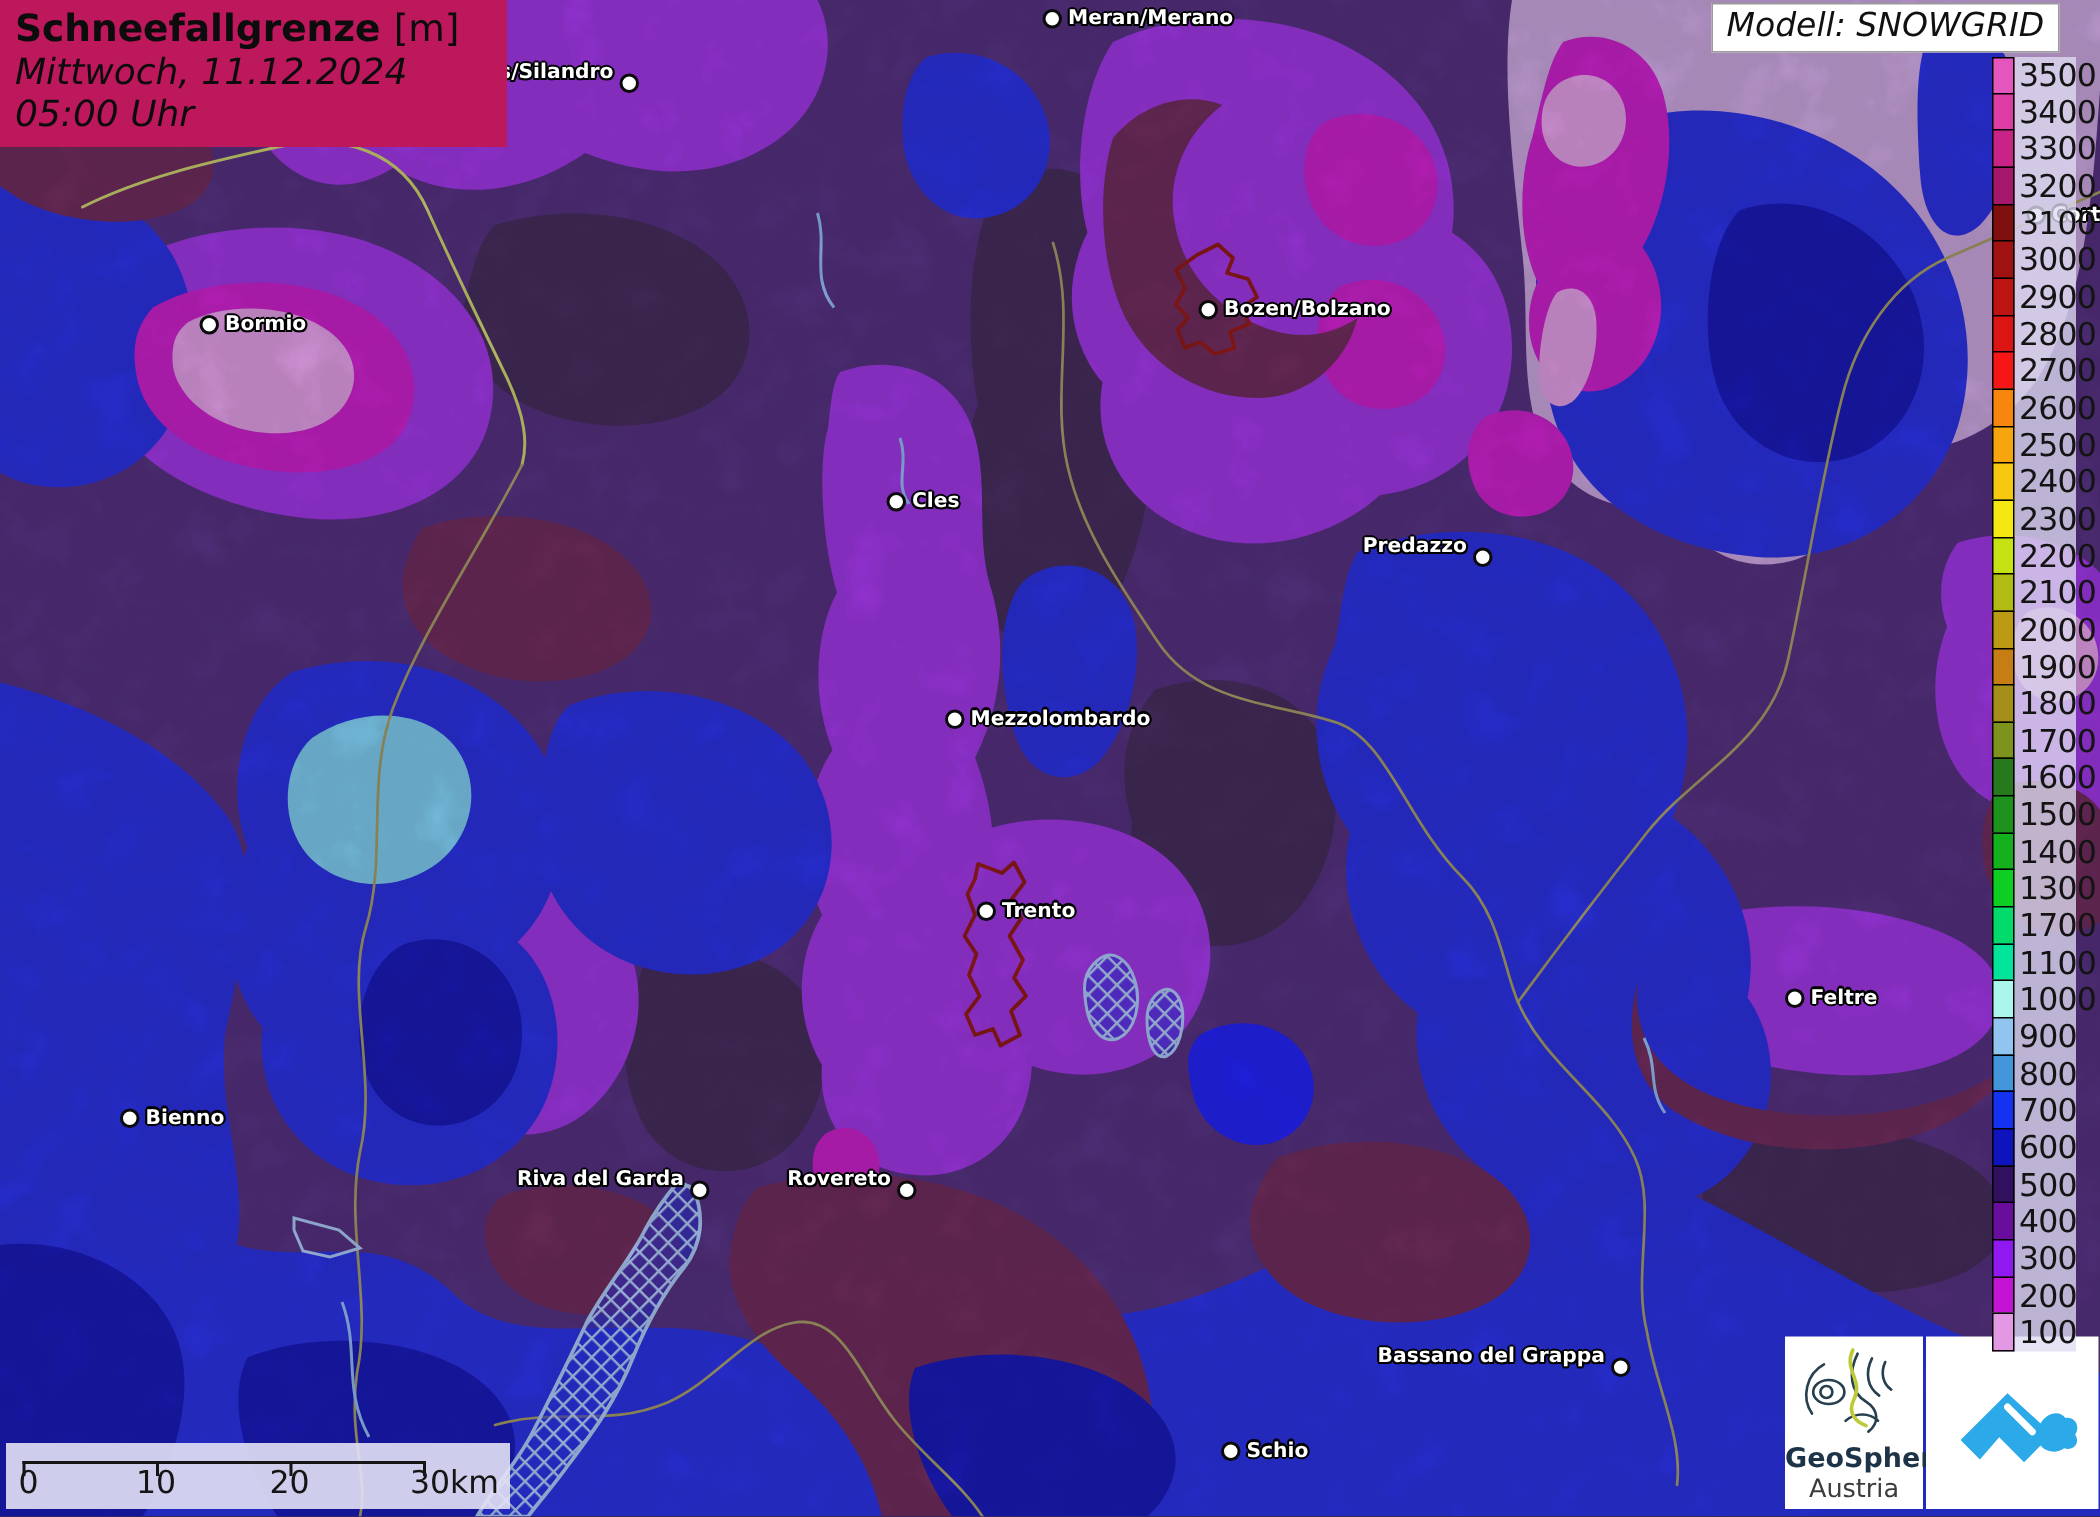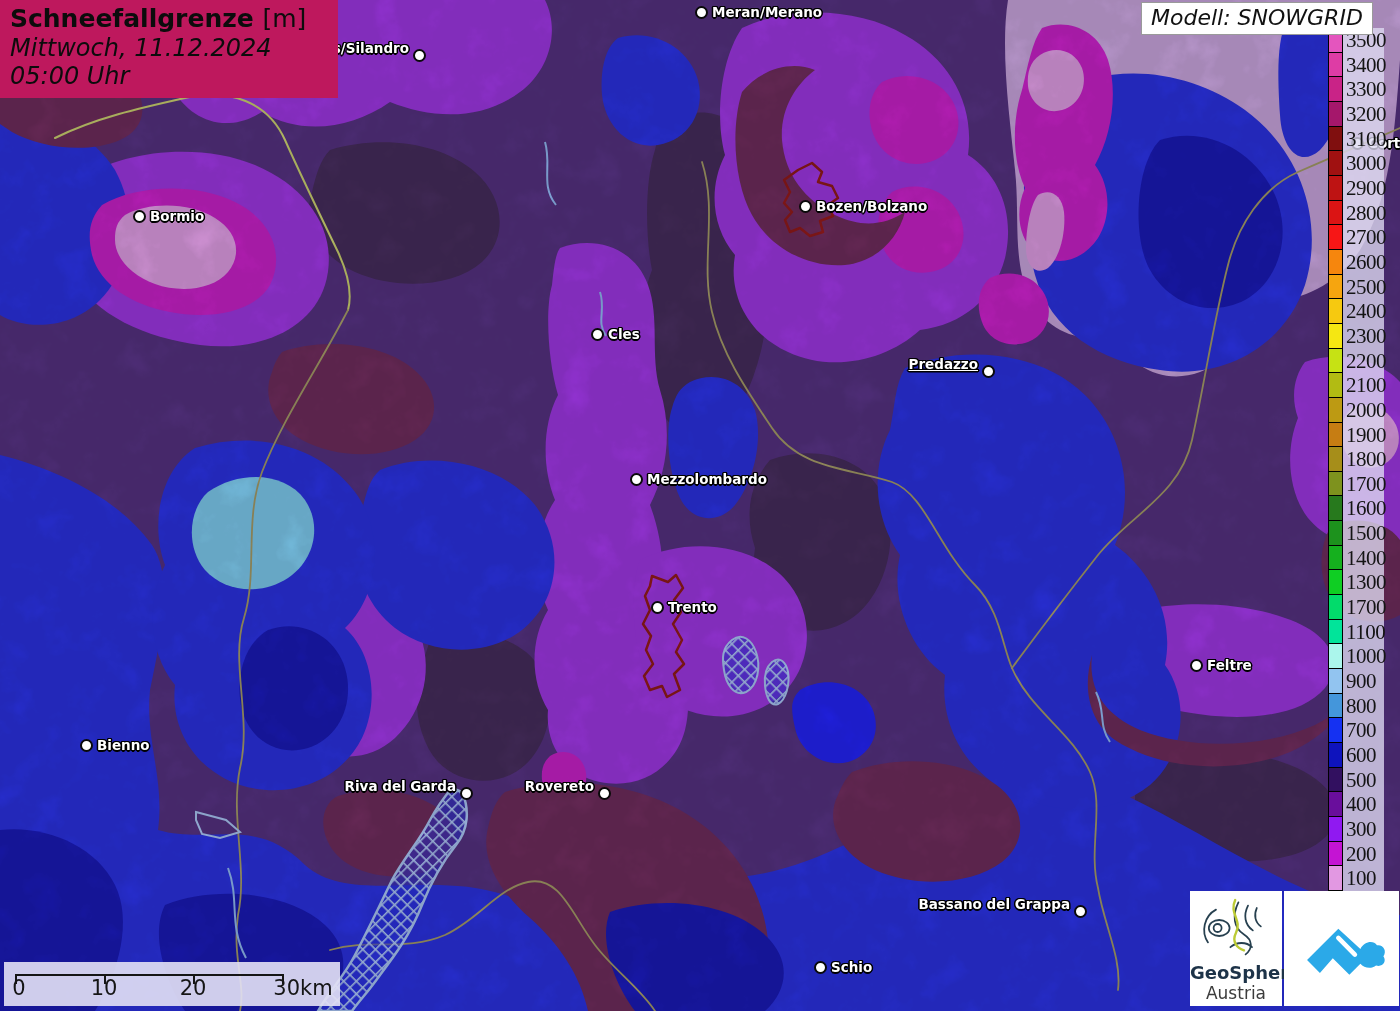--- a/index.html
+++ b/index.html
@@ -19,22 +19,22 @@
              padding:4px 10px 8px 10px;z-index:40;line-height:1.18;}
   .title-box .l1{font-size:25px;font-weight:bold;}
   .title-box .l1 .unit{font-weight:normal;}
   .title-box .l2{font-size:24px;font-style:italic;}
 
   
   .model-box{position:absolute;left:1141px;top:2px;background:#fff;border:1px solid #9a9a9a;
              color:#111;padding:2px 9px 4px 9px;font-size:22px;font-style:italic;z-index:40;}
 
   
-  .legend{position:absolute;left:1328px;top:28px;width:56px;z-index:30;
-          background:rgba(223,219,242,0.78);font-family:Liberation Serif, serif;}
+  .legend{position:absolute;left:1328px;top:38px;width:56px;z-index:30;
+          background:rgba(223,219,242,0.78);}
   .legend-row{display:flex;height:24.66px;align-items:stretch;}
   .legend-swatch{width:13px;border:1px solid #000;margin-top:-1px;flex:0 0 auto;}
   .legend-row:first-child .legend-swatch{margin-top:0;}
   .legend-label{font-size:21px;line-height:24.5px;margin-left:3px;color:#141414;letter-spacing:-0.5px;}
 
   
   .scalebar{position:absolute;left:4px;top:962px;width:336px;height:44px;
             background:rgba(227,225,245,0.9);z-index:25;}
   .sb-line{position:absolute;left:11px;top:12px;width:269px;height:2px;background:#151515;}
   .sb-tick{position:absolute;top:12px;width:2px;height:10px;background:#151515;}
@@ -184,21 +184,21 @@
       </div>
       <div class="city" style="left: 799px; top: 198px;">
         <div class="dot"></div>
         <div class="lbl">Bozen/Bolzano</div>
       </div>
       <div class="city" style="left: 591px; top: 310px; margin-top: 16px;">
         <div class="dot"></div>
         <div class="lbl">Cles</div>
       </div>
       <div class="city" style="right: 405px; top: 363px;">
-        <div class="lbl" style="transform: translateY(-7px); text-decoration: underline;">Predazzo</div>
+        <div class="lbl" style="transform: translateY(-7px);">Predazzo</div>
         <div class="dot"></div>
       </div>
       <div class="city" style="left: 630px; top: 471px;">
         <div class="dot"></div>
         <div class="lbl">Mezzolombardo</div>
       </div>
       <div class="city" style="left: 651px; top: 599px;">
         <div class="dot"></div>
         <div class="lbl">Trento</div>
       </div>

